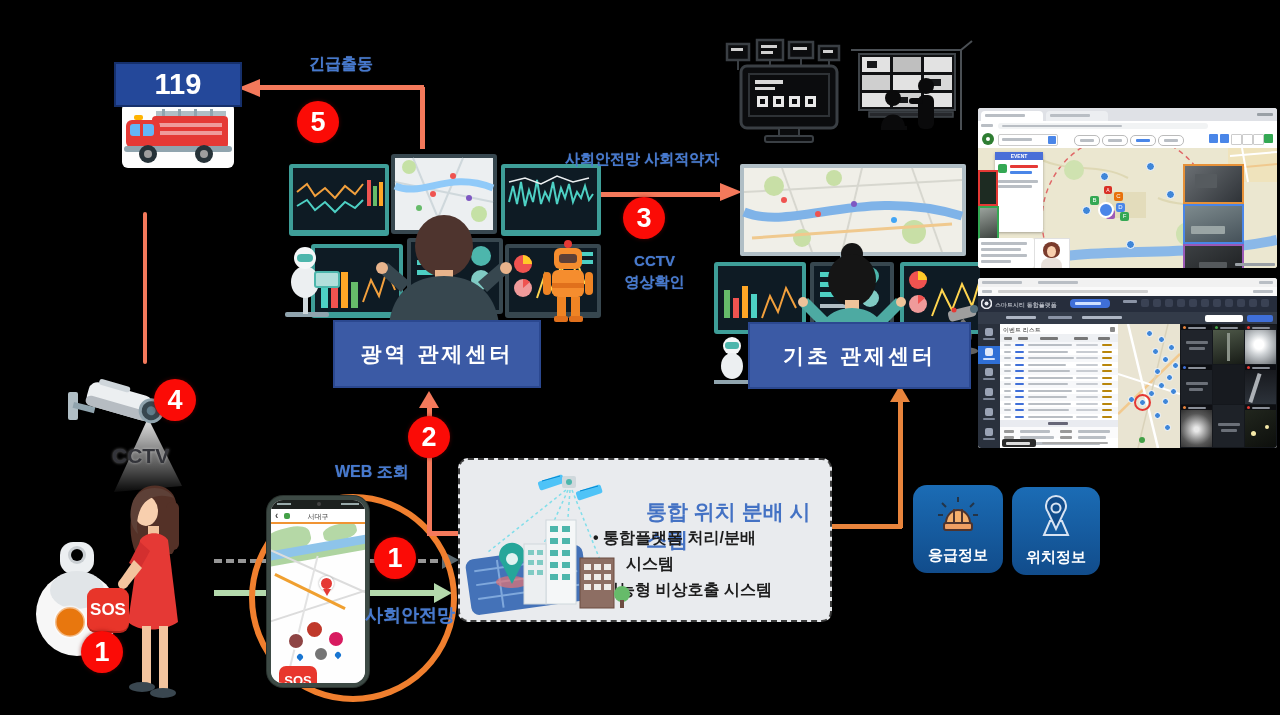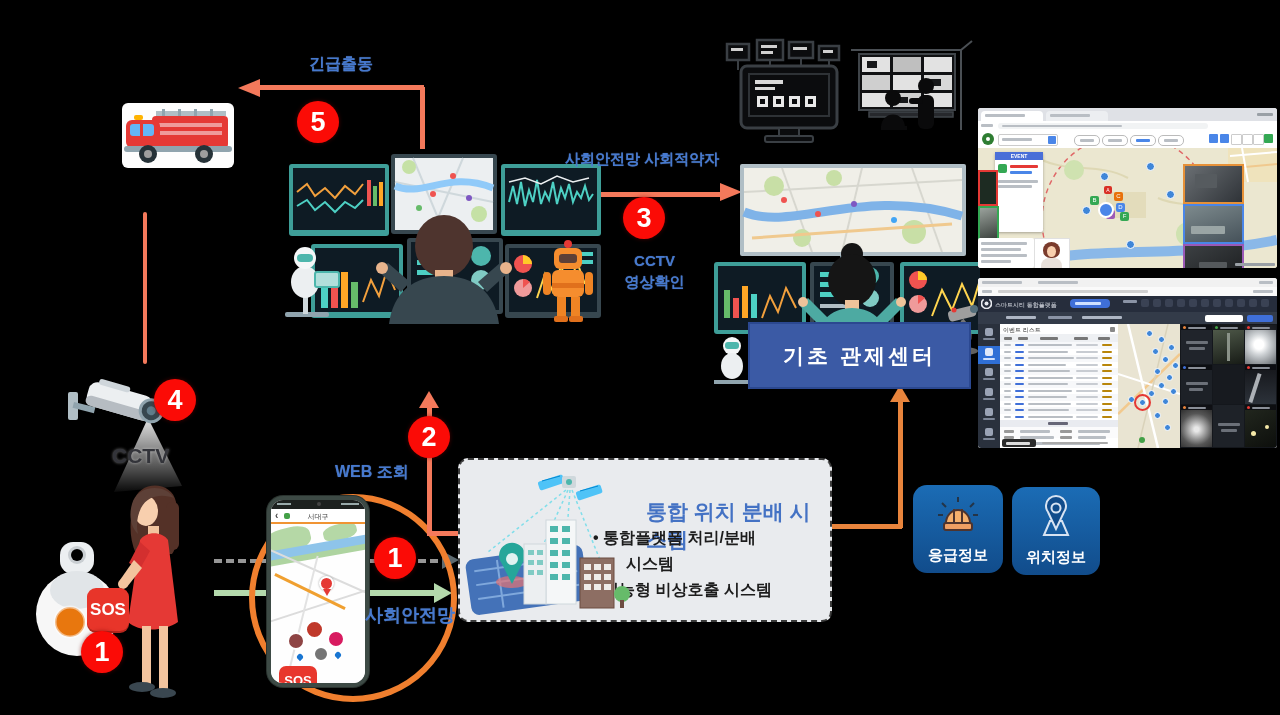--- a/index.html
+++ b/index.html
@@ -69,20 +69,21 @@
   <div class="line orangeA" style="left:827px;top:524px;width:75px;height:5px;"></div>
   <div class="line orangeA" style="left:898px;top:400px;width:5px;height:128px;"></div>
   <div class="tri" style="left:890px;top:385px;border-left:10px solid transparent;border-right:10px solid transparent;border-bottom:17px solid #e8843c;"></div>
 
   <div class="abs" style="left:214px;top:559px;width:236px;border-top:4px dashed #969696;z-index:4;"></div>
   <div class="tri" style="left:442px;top:551px;border-top:9px solid transparent;border-bottom:9px solid transparent;border-left:17px solid #5d6a70;z-index:4;"></div>
 
   <div class="line" style="left:214px;top:590px;width:222px;height:6px;background:#b4d9ac;z-index:4;"></div>
   <div class="tri" style="left:434px;top:583px;border-top:10px solid transparent;border-bottom:10px solid transparent;border-left:18px solid #b4d9ac;z-index:4;"></div>
 
+  <div class="numbox" style="left:114px;top:62px;width:124px;height:41px;font-size:29px;line-height:41px;">119</div>
   <div class="abs" style="left:122px;top:103px;width:112px;height:65px;background:#fdfdfd;border-radius:6px;z-index:19;">
     <svg width="112" height="65" viewBox="0 0 112 65">
       <rect x="34" y="8" width="70" height="5" fill="#b0bec5"></rect>
       <rect x="40" y="6" width="3" height="9" fill="#90a4ae"></rect>
         <rect x="56" y="6" width="3" height="9" fill="#90a4ae"></rect>
       <rect x="72" y="6" width="3" height="9" fill="#90a4ae"></rect>
         <rect x="88" y="6" width="3" height="9" fill="#90a4ae"></rect>
       <rect x="30" y="13" width="76" height="32" rx="4" fill="#e53935"></rect>
       <rect x="36" y="20" width="64" height="4" fill="#ef9a9a"></rect>
         <rect x="36" y="28" width="64" height="4" fill="#ef9a9a"></rect>
@@ -177,20 +178,21 @@
       <rect x="269" y="118" width="32" height="27" rx="6" fill="#f58d2e"></rect>
       <rect x="269" y="131" width="32" height="5" fill="#e0701c"></rect>
       <rect x="260" y="120" width="8" height="23" rx="4" fill="#ef8424"></rect>
       <rect x="302" y="120" width="8" height="23" rx="4" fill="#ef8424"></rect>
       <rect x="274" y="145" width="9" height="20" fill="#ef8424"></rect>
         <rect x="288" y="145" width="9" height="20" fill="#ef8424"></rect>
       <rect x="271" y="164" width="14" height="6" rx="2" fill="#e0701c"></rect>
         <rect x="286" y="164" width="14" height="6" rx="2" fill="#e0701c"></rect>
     </g>
   </svg>
+  <div class="cbox" style="left:333px;top:320px;width:204px;height:64px;line-height:64px;">광역 관제센터</div>
 
   <svg class="abs" style="left:723px;top:38px;z-index:5;" width="250" height="112" viewBox="0 0 250 112">
     <rect x="4" y="6" width="22" height="16" fill="#0b0c0e" stroke="#3a3f44" stroke-width="2.5"></rect>
     <rect x="34" y="2" width="26" height="20" fill="#0b0c0e" stroke="#3a3f44" stroke-width="2.5"></rect>
     <rect x="66" y="4" width="24" height="16" fill="#0b0c0e" stroke="#3a3f44" stroke-width="2.5"></rect>
     <rect x="96" y="8" width="20" height="14" fill="#0b0c0e" stroke="#3a3f44" stroke-width="2.5"></rect>
     <rect x="8" y="10" width="12" height="3" fill="#cfcfcf"></rect>
       <rect x="38" y="7" width="16" height="3" fill="#cfcfcf"></rect>
     <rect x="38" y="13" width="12" height="3" fill="#cfcfcf"></rect>
       <rect x="70" y="9" width="14" height="3" fill="#cfcfcf"></rect>

